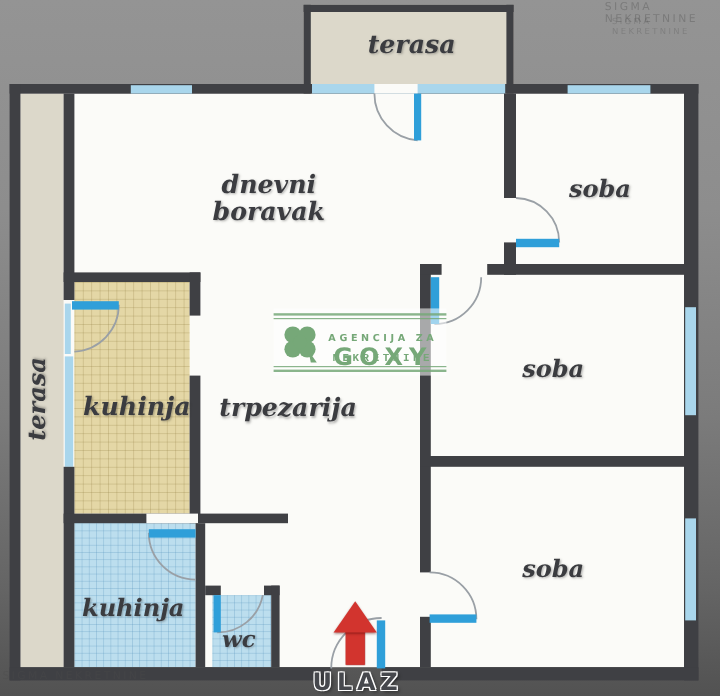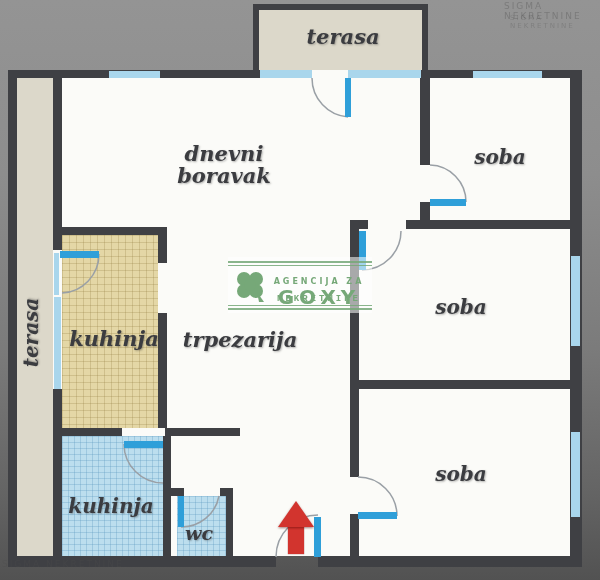--- a/index.html
+++ b/index.html
@@ -127,20 +127,21 @@
   <div class="room-label" style="left:460px;top:147px;width:80px;font-size:20px;">soba</div>
   <div class="room-label" style="left:421px;top:297px;width:80px;font-size:20px;">soba</div>
   <div class="room-label" style="left:421px;top:464px;width:80px;font-size:20px;">soba</div>
   <div class="room-label" style="left:64px;top:328px;width:100px;font-size:21px;">kuhinja</div>
   <div class="room-label" style="left:165px;top:329px;width:150px;font-size:21px;">trpezarija</div>
   <div class="room-label" style="left:61px;top:496px;width:100px;font-size:20px;">kuhinja</div>
   <div class="room-label" style="left:174px;top:524px;width:50px;font-size:19px;">wc</div>
 
   <div class="arrow-shaft" style="left:288px;top:525px;width:16px;height:29px;"></div>
   <div class="arrow-head" style="left:278px;top:501px;"></div>
+  <div class="ulaz" style="left:248px;top:556px;width:100px;">ULAZ</div>
 
   <div class="wm-band" style="left:228px;top:257px;width:144px;height:56px;"></div>
   <div class="wm-line" style="left:228px;top:261px;width:144px;"></div>
   <div class="wm-line" style="left:228px;top:265px;width:144px;height:1px;"></div>
   <div class="wm-line" style="left:228px;top:305px;width:144px;height:1px;"></div>
   <div class="wm-line" style="left:228px;top:308px;width:144px;"></div>
   <svg class="overlay" style="left:230px;top:266px;" width="40" height="40" viewBox="0 0 40 40">
     <g fill="#76a878">
       <circle cx="14" cy="13" r="7"></circle>
         <circle cx="26" cy="13" r="7"></circle>

